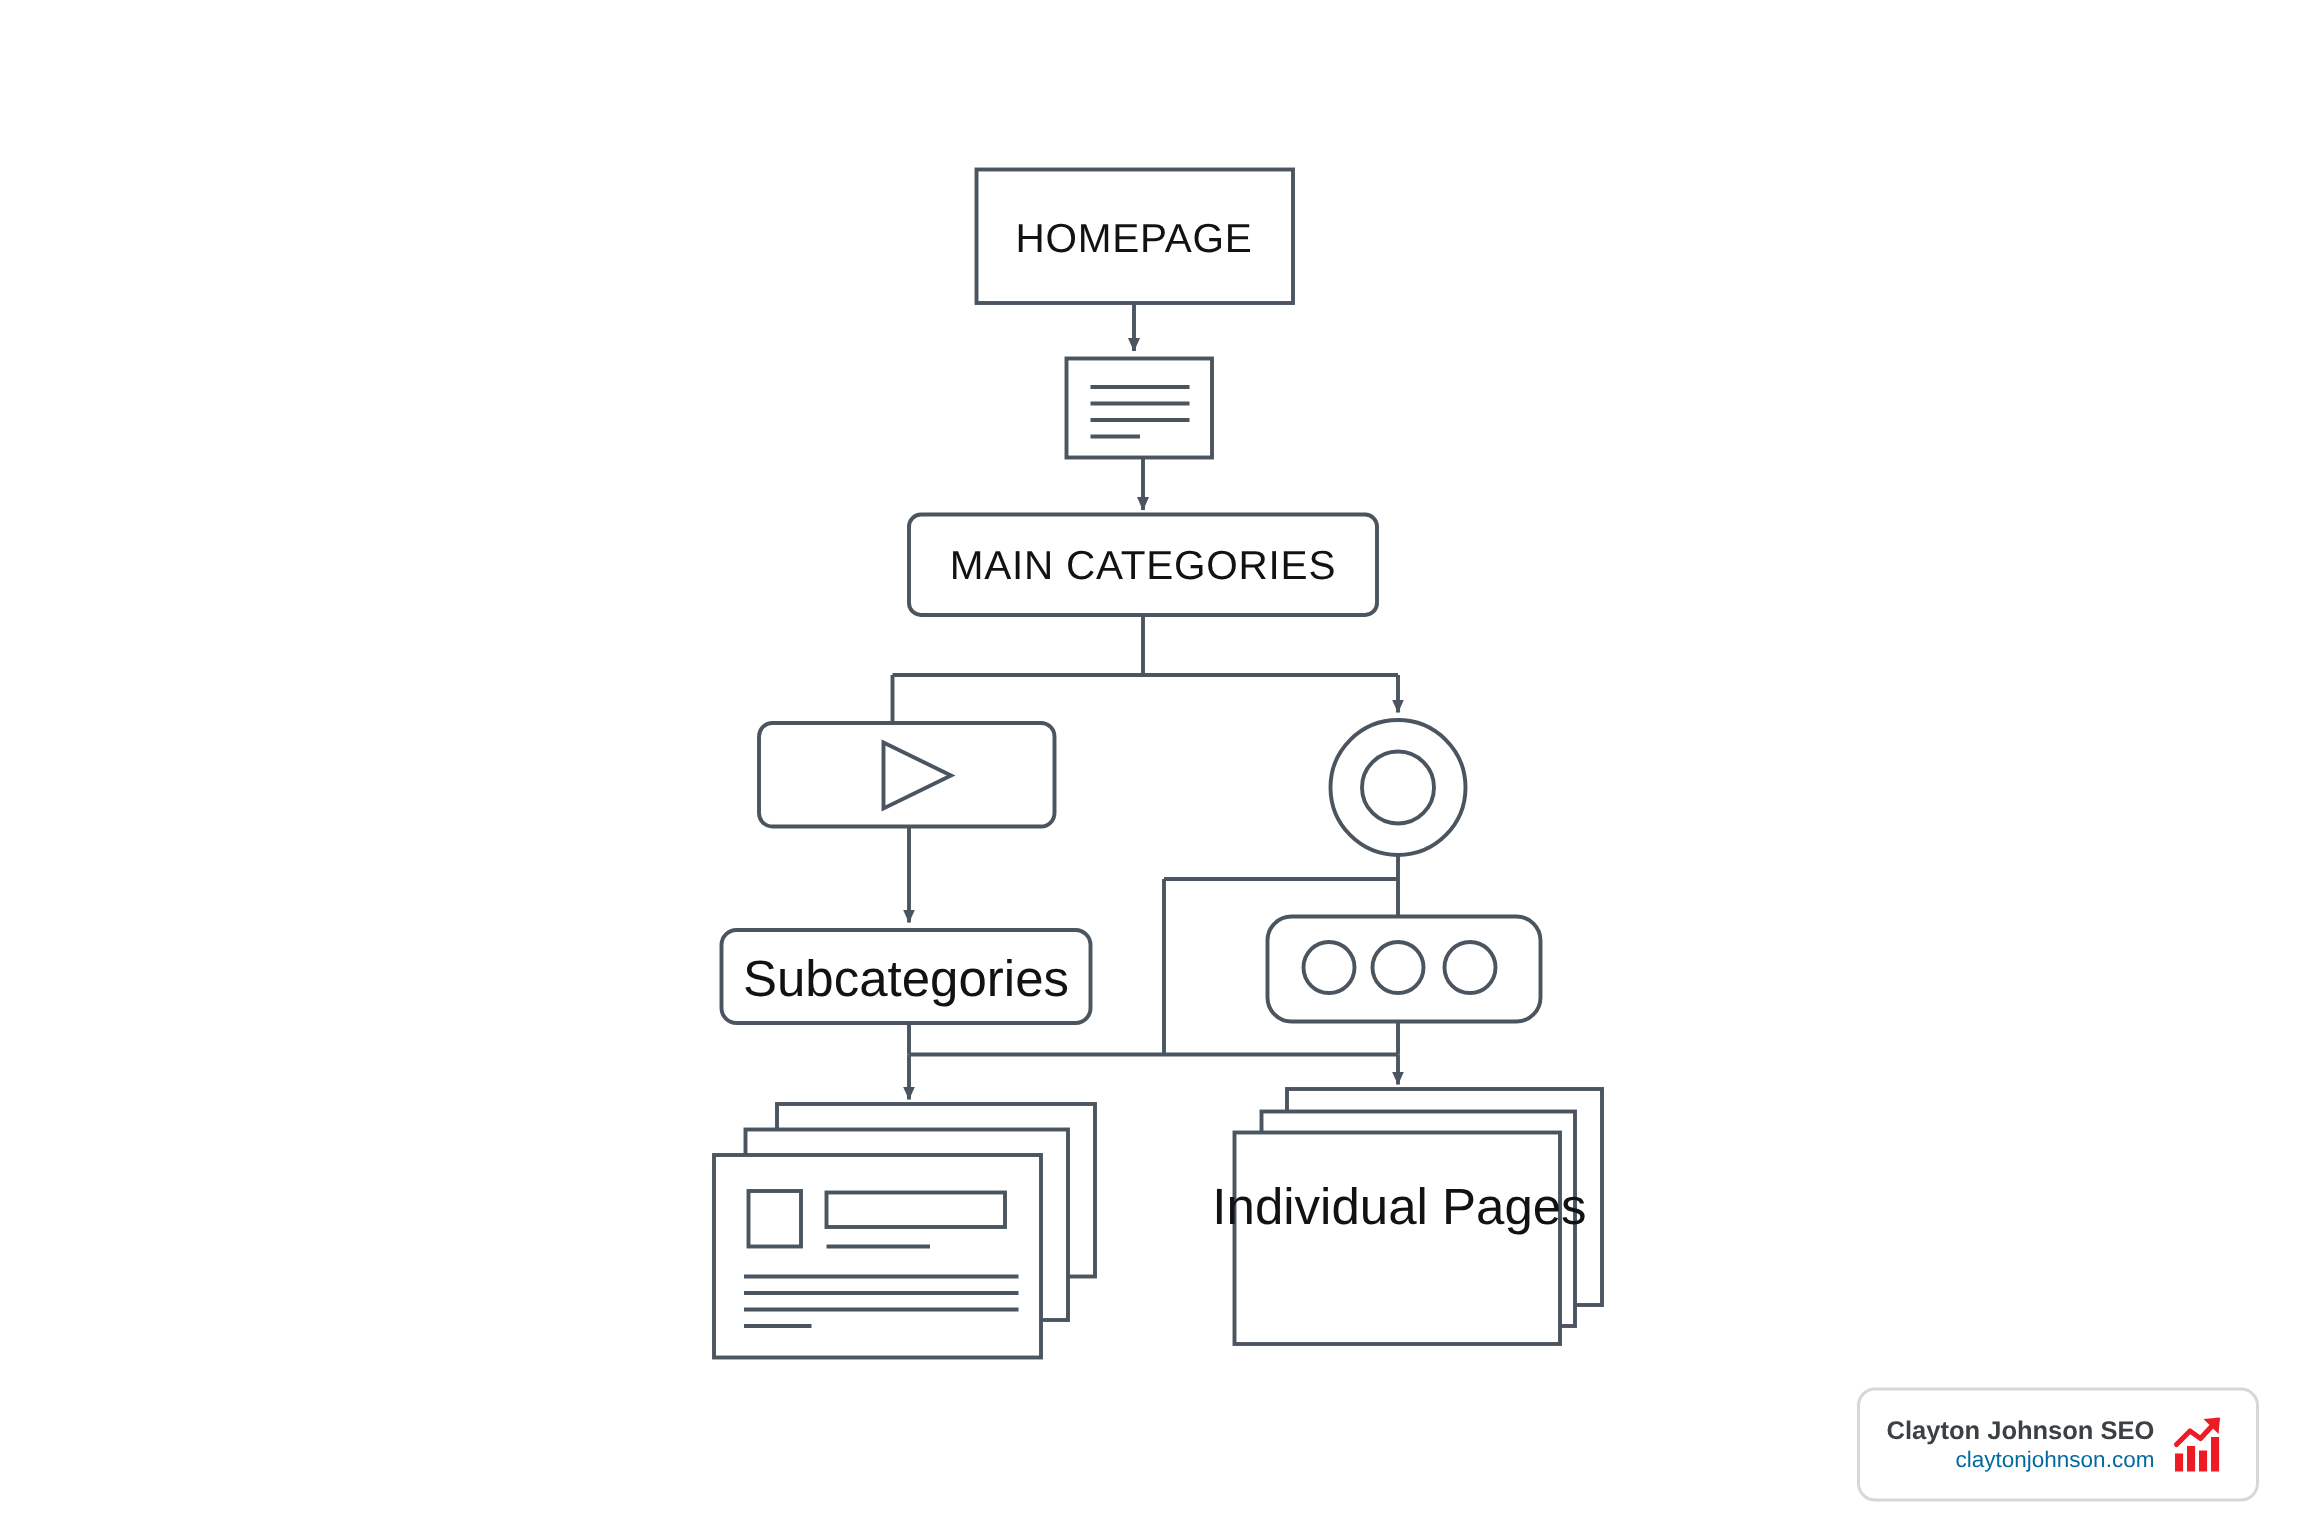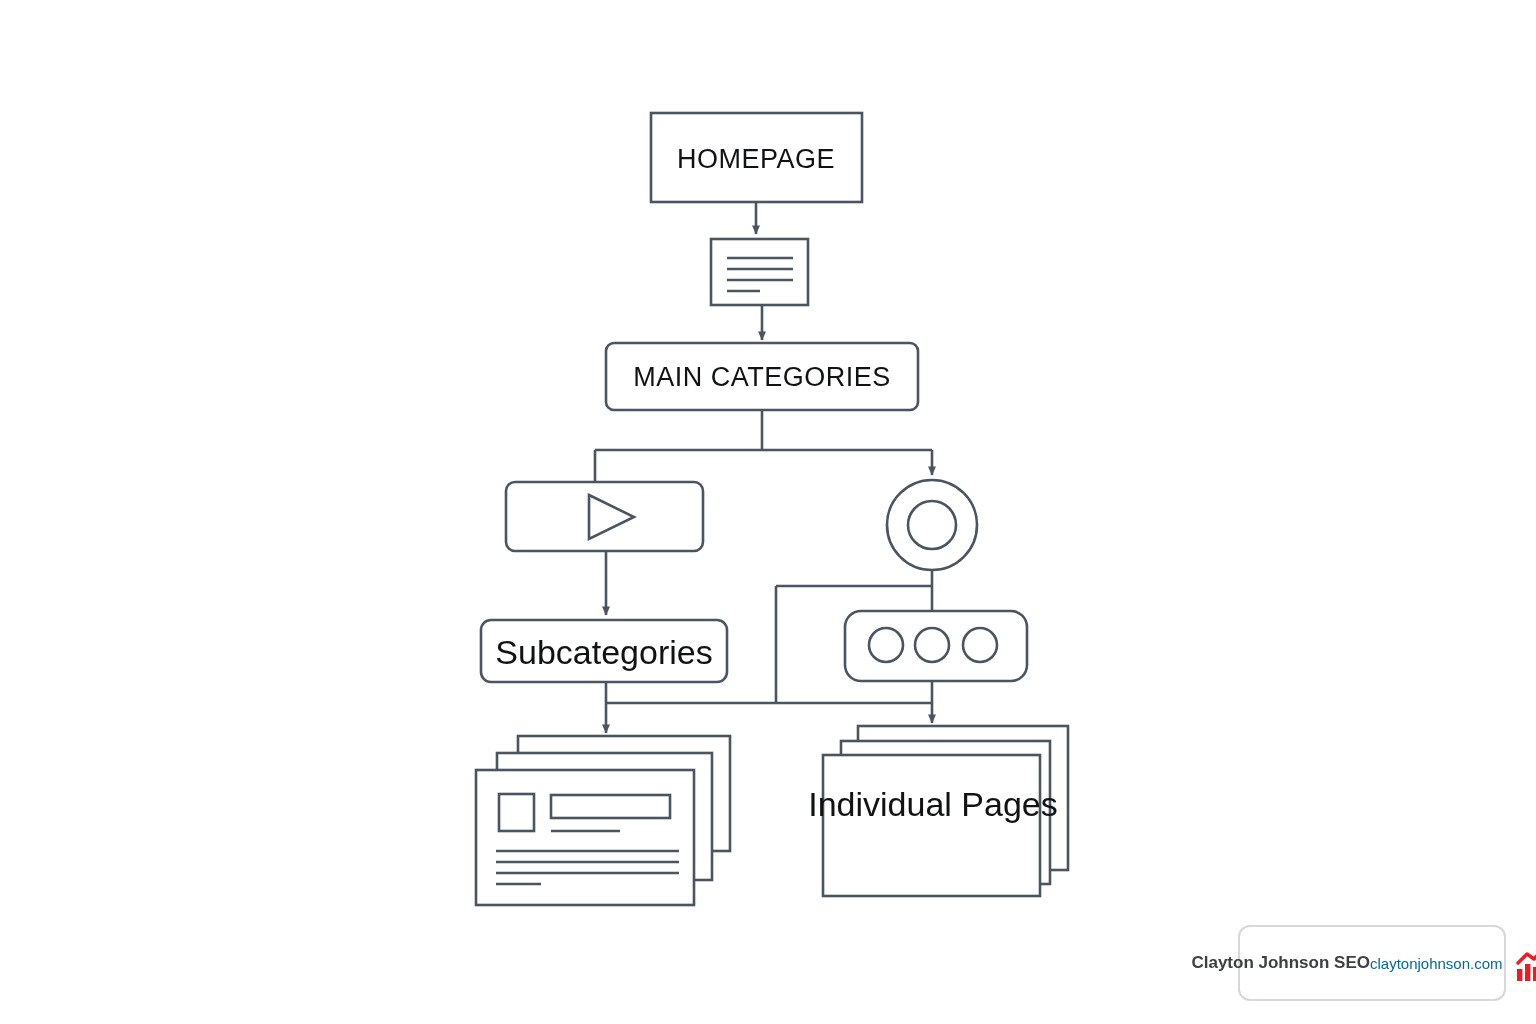--- a/index.html
+++ b/index.html
@@ -47,21 +47,21 @@
     border: 2px solid #d5d7da;
     border-radius: 12px;
     background: #ffffff;
     display: flex;
     align-items: center;
     justify-content: center;
     padding: 0 14px;
   }
   #watermark .wm-text {
     display: flex;
-    flex-direction: row;
+    flex-direction: column;
     align-items: flex-end;
     justify-content: center;
     margin-right: 10px;
   }
   #watermark .wm-title {
     font-family: "Liberation Sans", sans-serif;
     font-weight: bold;
     font-size: 17px;
     color: #3c4043;
     line-height: 1.25;

